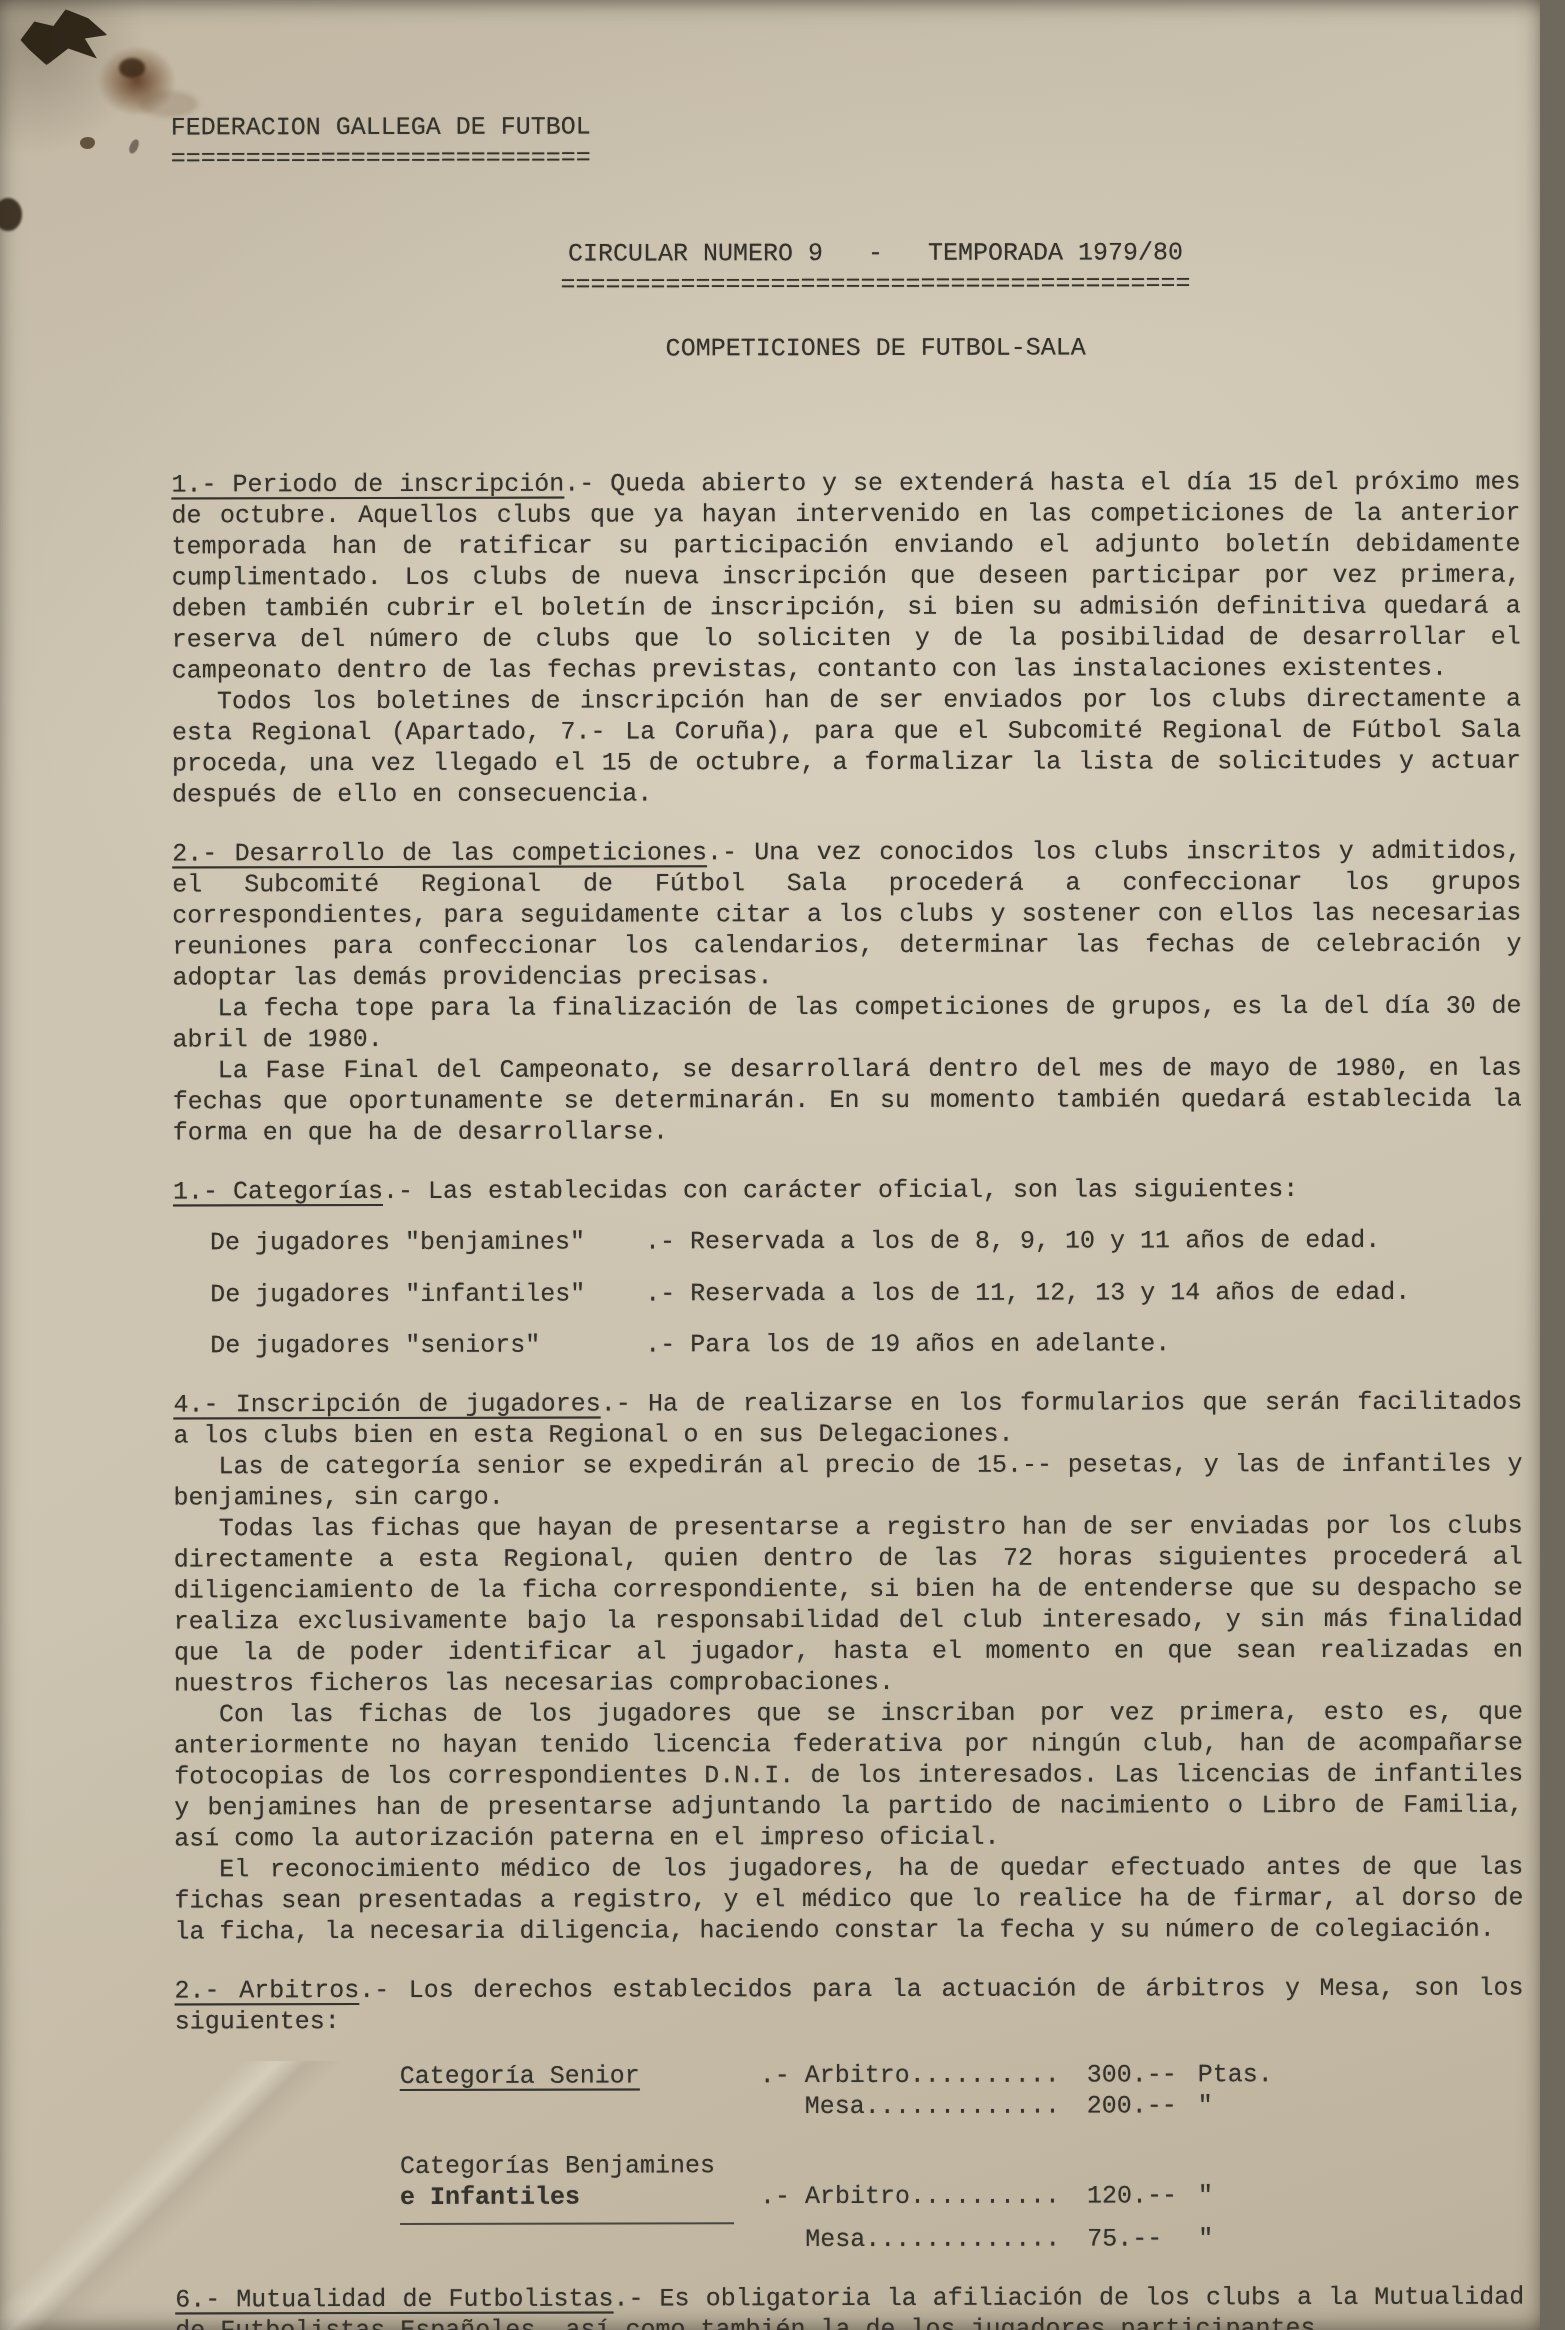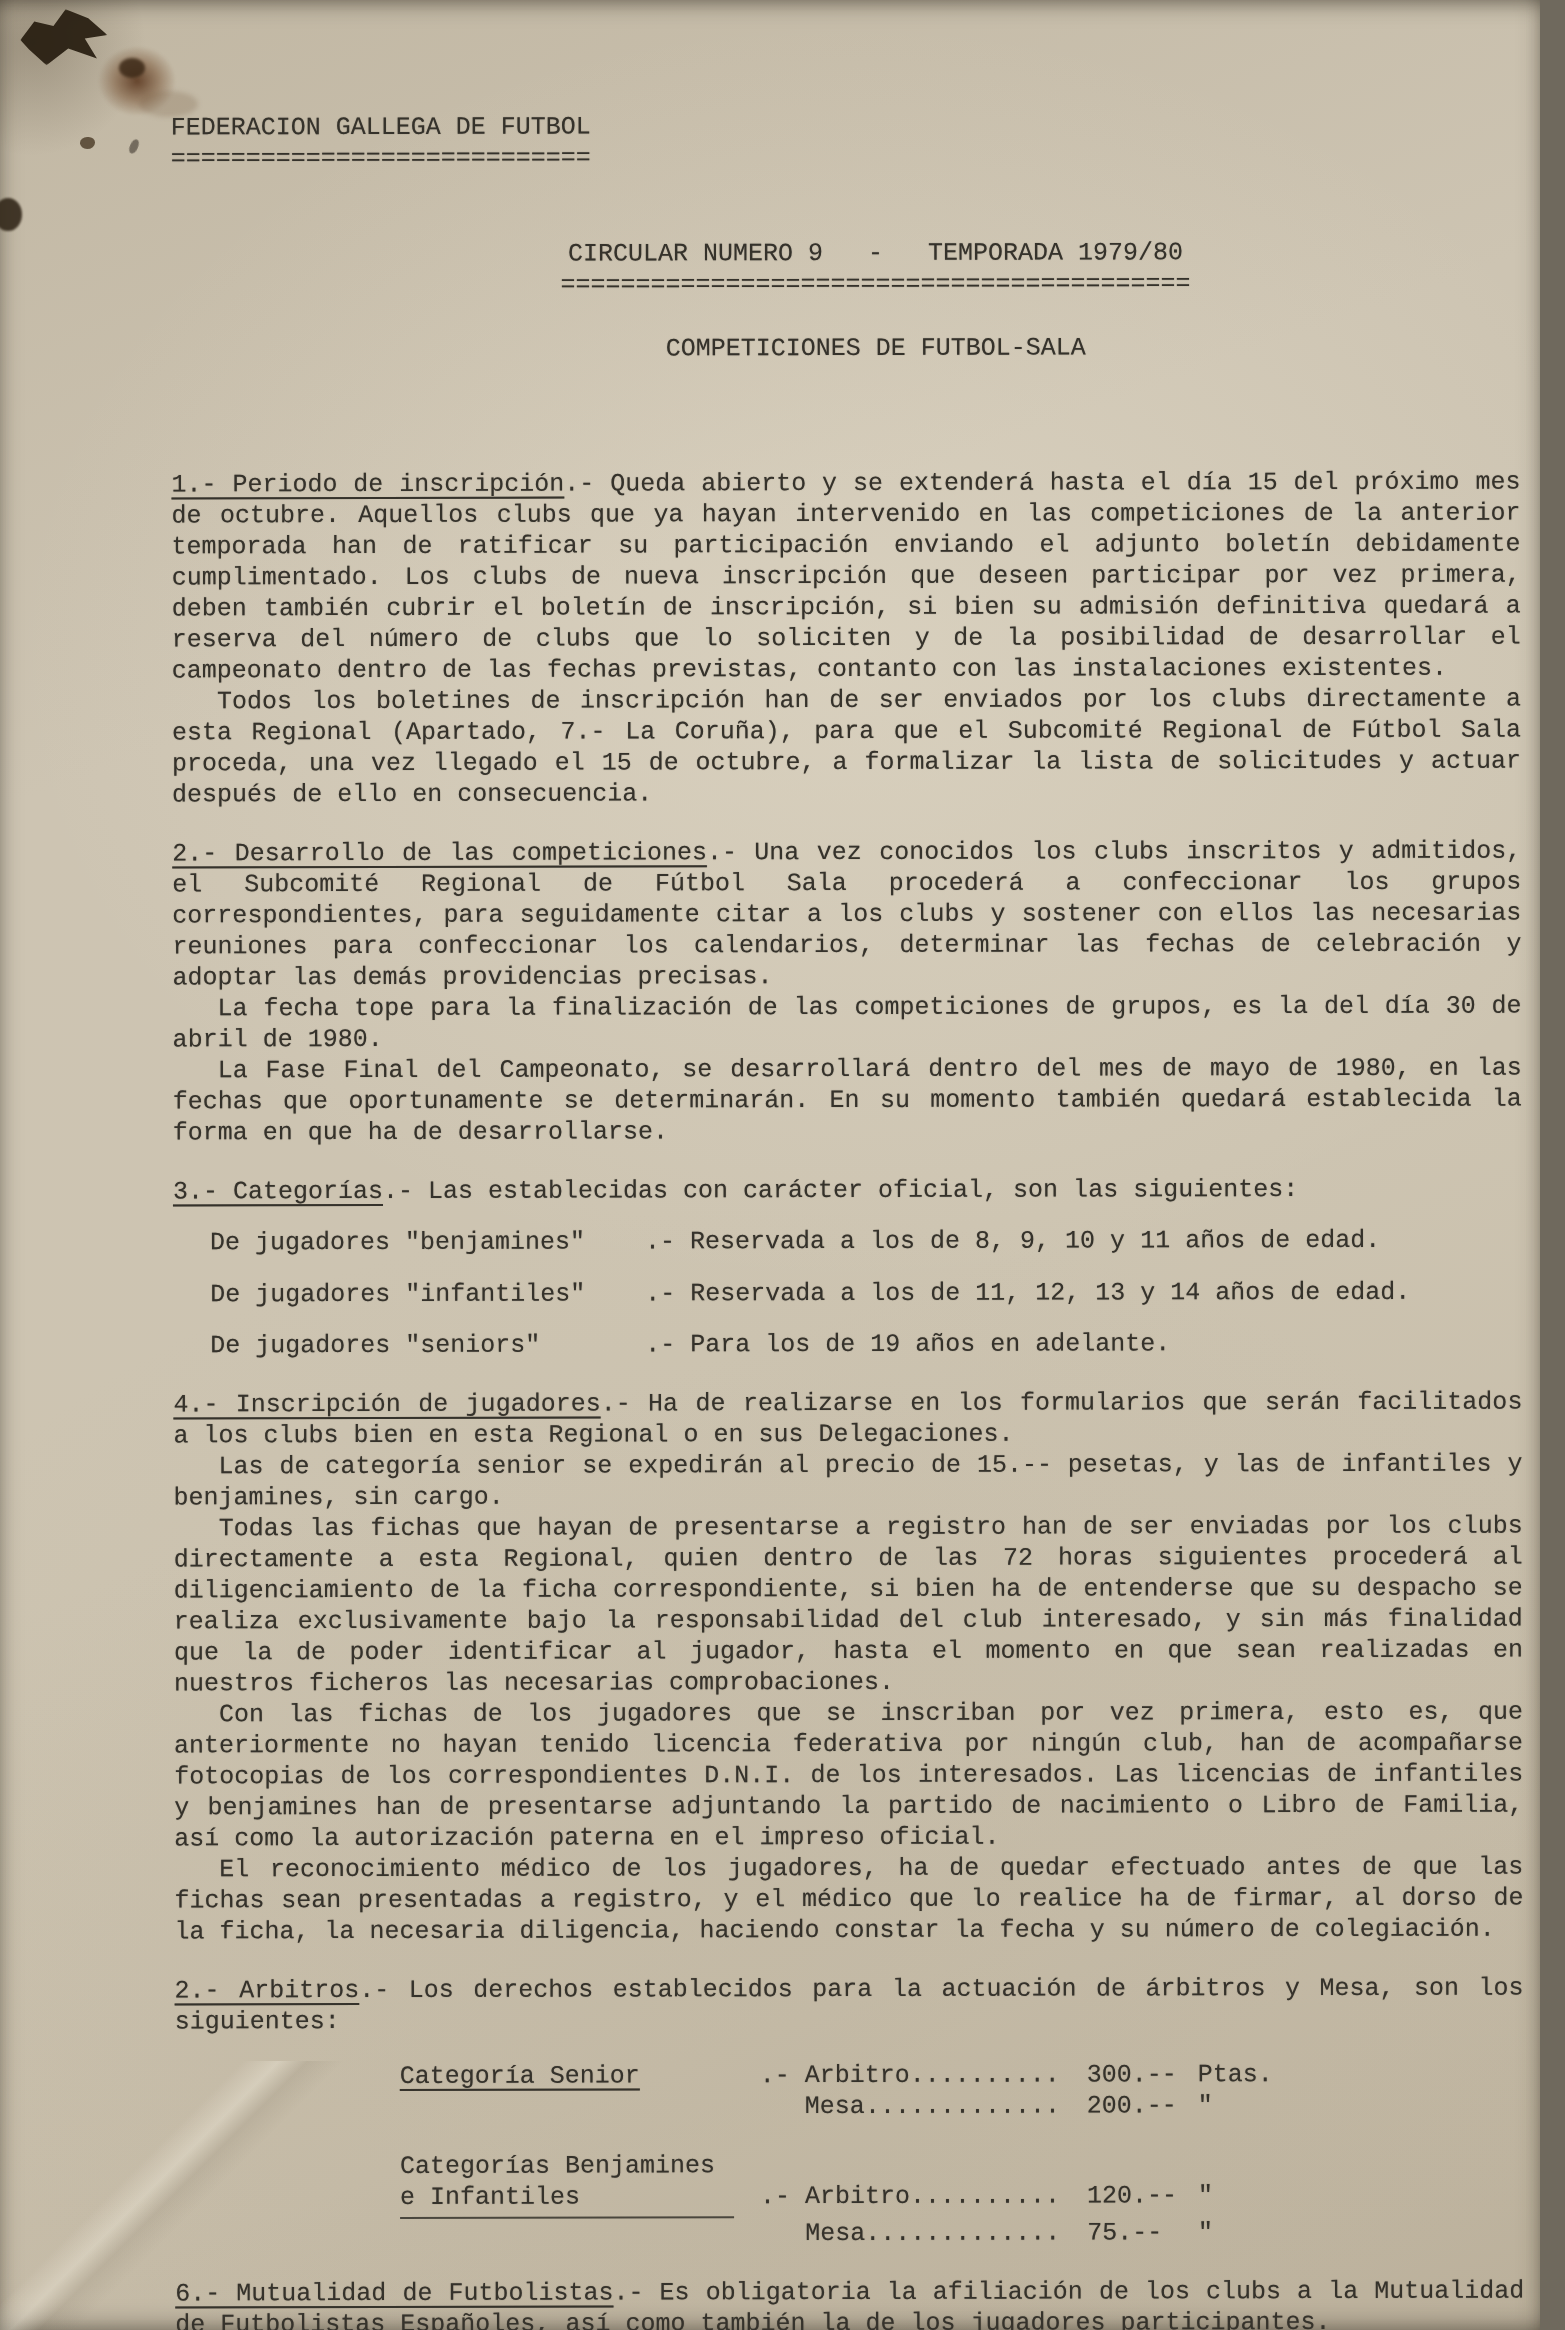--- a/index.html
+++ b/index.html
@@ -69,21 +69,21 @@
   .cat-label { flex:none; width:435px; white-space:pre; }
   .cat-desc { flex:1; white-space:pre; }
 
   .fee-block { margin-top:24px; }
   .fee-group + .fee-group { margin-top:28px; }
   .fee-row { display:flex; margin-left:225px; }
   .fee-cat { flex:none; width:360px; white-space:pre; }
   .fee-concept { flex:none; width:327px; white-space:pre; }
   .fee-amount { flex:none; width:93px; text-align:left; white-space:pre; }
   .fee-unit { margin-left:18px; white-space:pre; }
-  .fill-underline { display:inline-block; min-width:334px; border-bottom:2.8px solid rgba(53,50,43,.85); padding-bottom:4px; }
+  .fill-underline { display:inline-block; min-width:334px; border-bottom:2.8px solid rgba(53,50,43,.85); padding-bottom:10px;font-weight:bold; }
 </style>
 </head>
 <body>
 
 <div class="page">
 
   <div class="stain s-ink"></div>
   <div class="stain s-blotch"></div>
   <div class="stain s-core"></div>
   <div class="stain s-smudge"></div>
@@ -117,21 +117,21 @@
 
       <section class="section">
         <p class="para"><span class="u">2.- Desarrollo de las competiciones</span><span>.-</span>
           <span>Una vez conocidos los clubs inscritos y admitidos, el Subcomité Regional de Fútbol Sala procederá a confeccionar los grupos correspondientes, para seguidamente citar a los clubs y sostener con ellos las necesarias reuniones para confeccionar los calendarios, determinar las fechas de celebración y adoptar las demás providencias precisas.</span>
         </p>
         <p class="para indent">La fecha tope para la finalización de las competiciones de grupos, es la del día 30 de abril de 1980.</p>
         <p class="para indent">La Fase Final del Campeonato, se desarrollará dentro del mes de mayo de 1980, en las fechas que oportunamente se determinarán. En su momento también quedará establecida la forma en que ha de desarrollarse.</p>
       </section>
 
       <section class="section">
-        <p class="para"><span class="u">3.- Categorías</span><span>.-</span>
+        <p class="para"><span class="u">1.- Categorías</span><span>.-</span>
           <span>Las establecidas con carácter oficial, son las siguientes:</span>
         </p>
         <div class="cat-list">
           <div class="cat-item">
             <span class="cat-label">De jugadores "benjamines"</span>
             <span class="cat-desc">.- Reservada a los de 8, 9, 10 y 11 años de edad.</span>
           </div>
           <div class="cat-item">
             <span class="cat-label">De jugadores "infantiles"</span>
             <span class="cat-desc">.- Reservada a los de 11, 12, 13 y 14 años de edad.</span>

